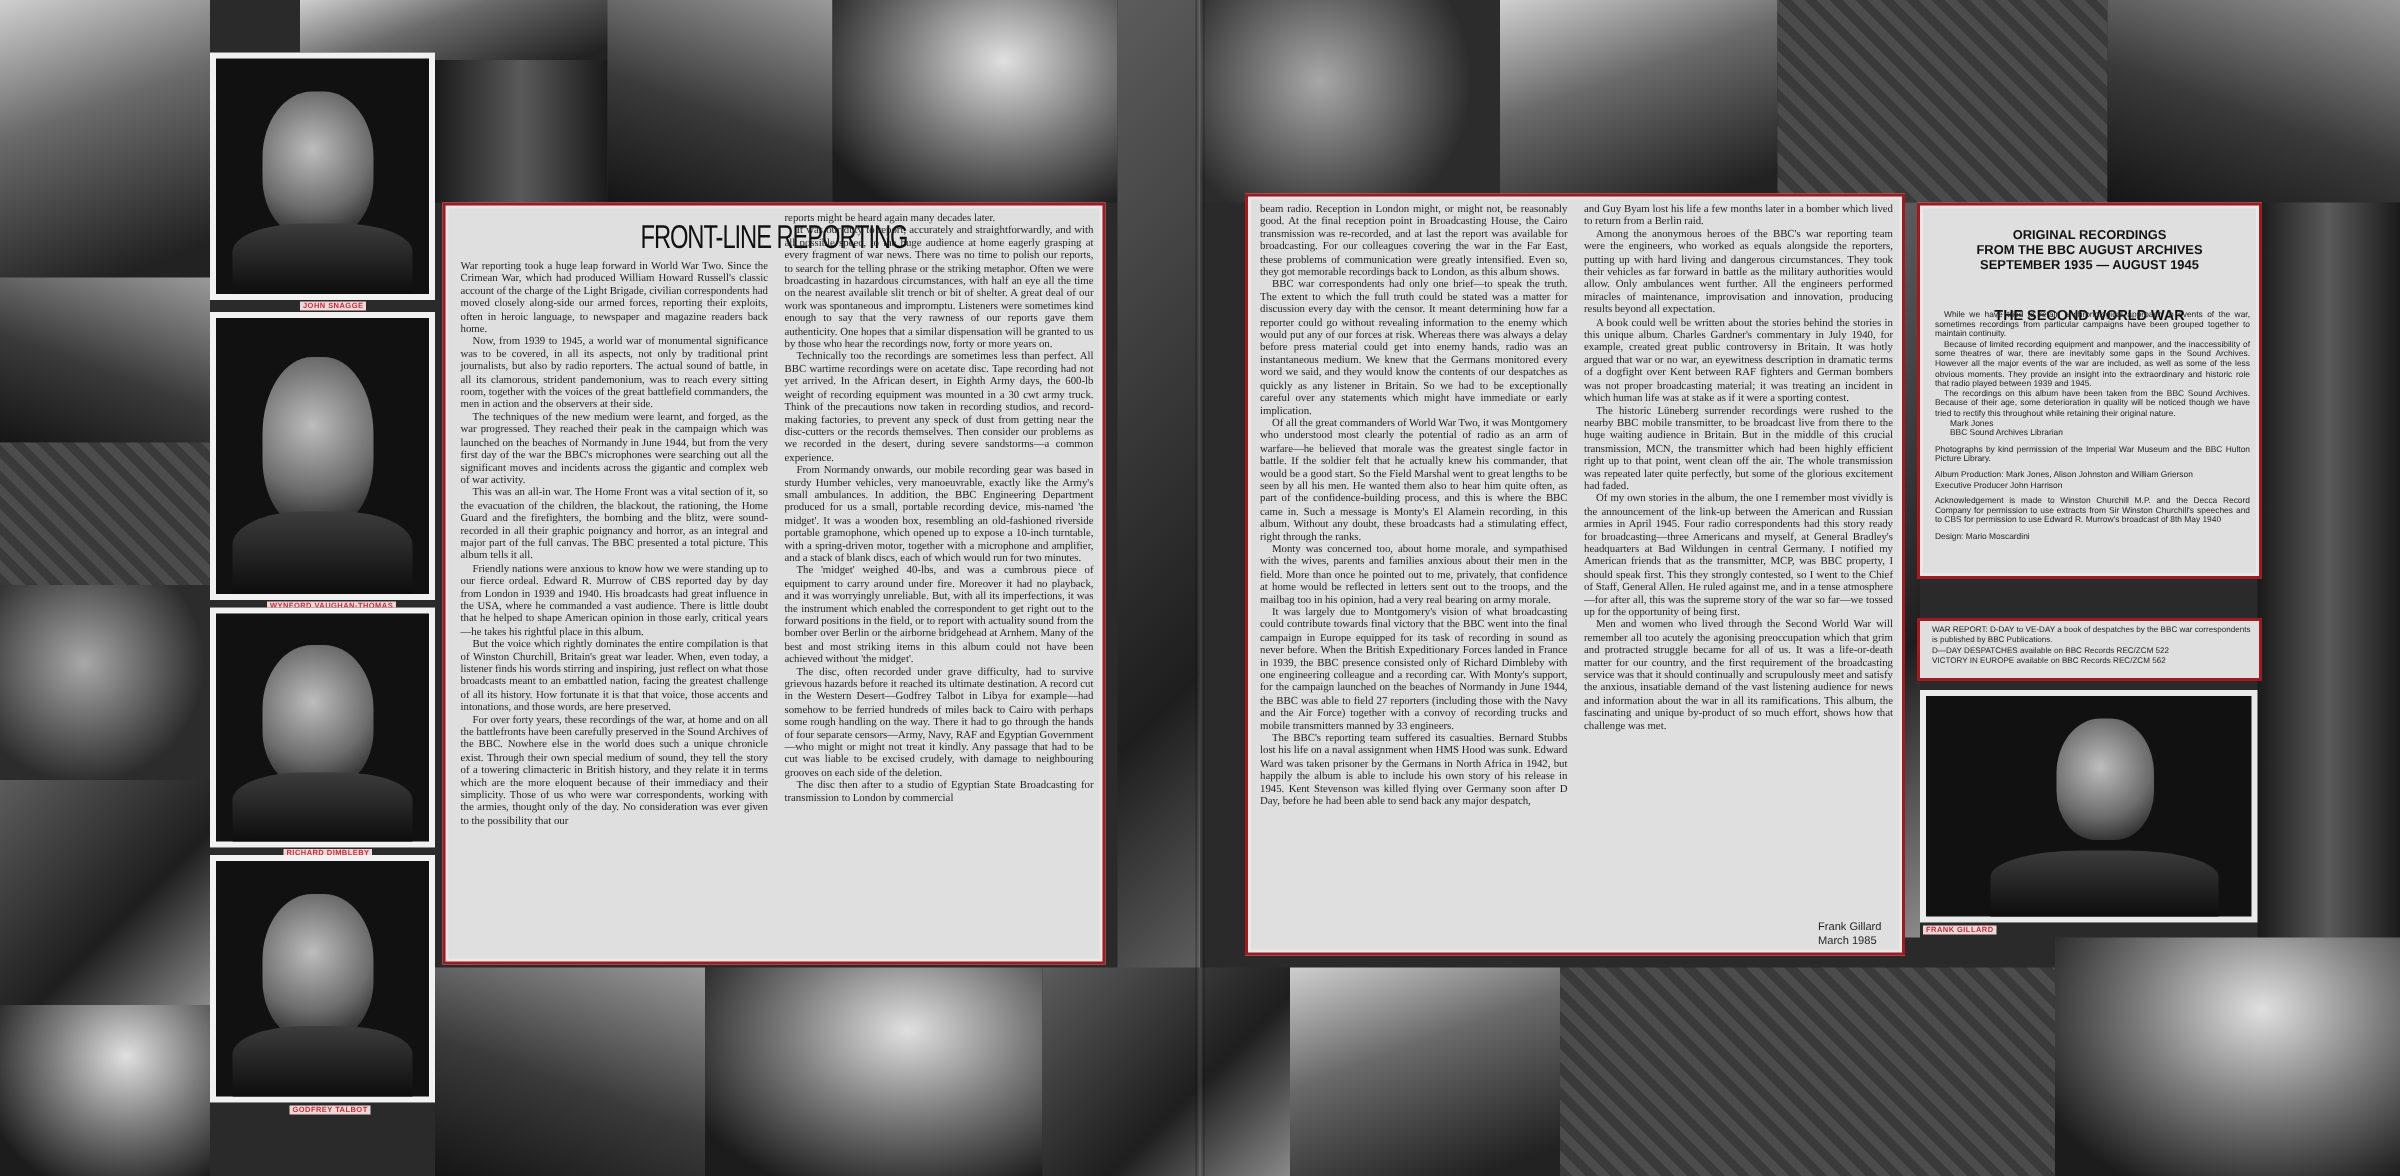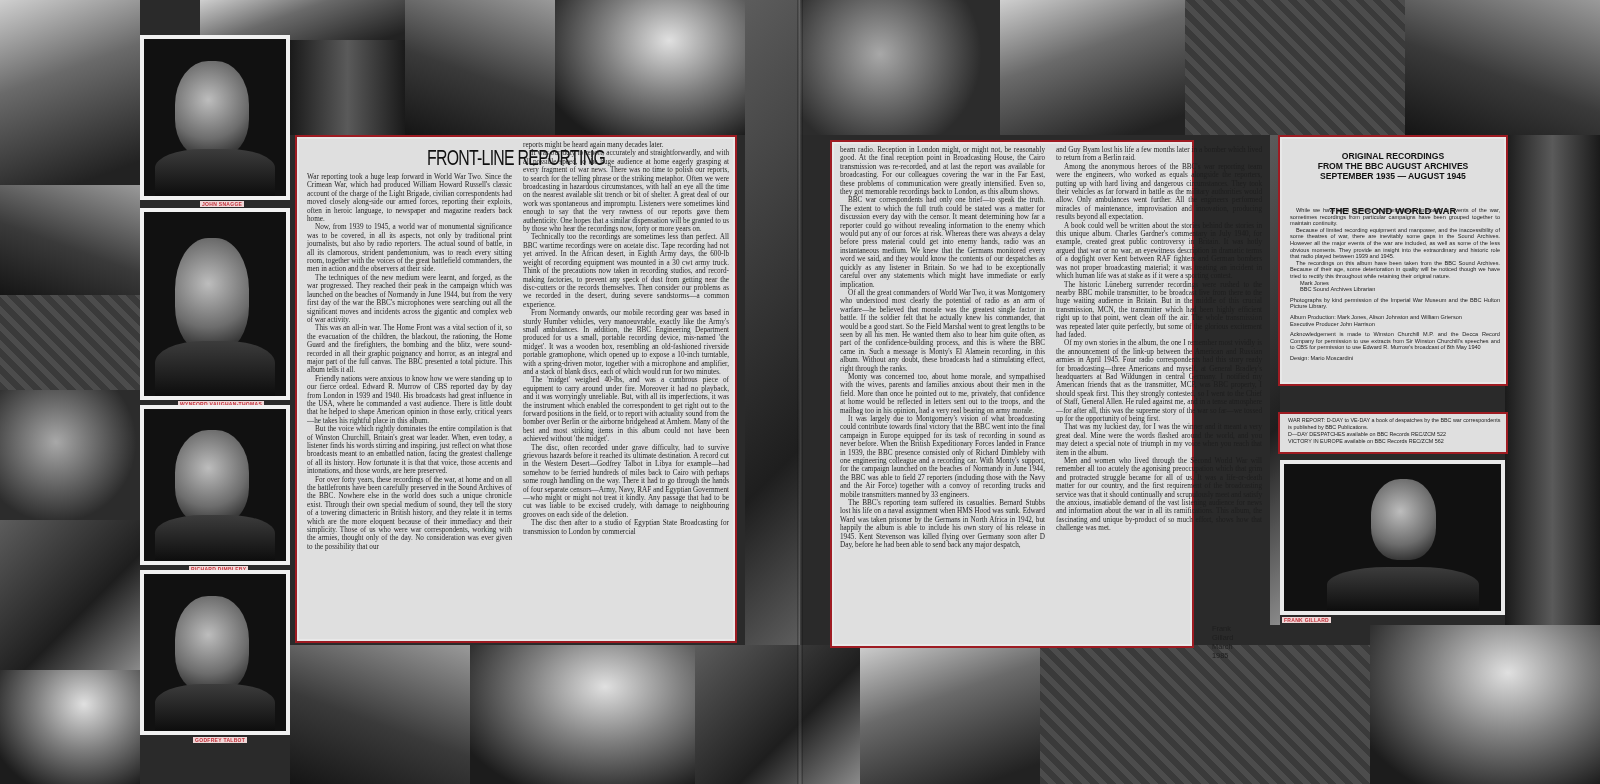--- a/index.html
+++ b/index.html
@@ -108,36 +108,35 @@
     <p class="first">reports might be heard again many decades later.</p>
     <p>It was our duty to report, accurately and straightforwardly, and with all possible speed, to the huge audience at home eagerly grasping at every fragment of war news. There was no time to polish our reports, to search for the telling phrase or the striking metaphor. Often we were broadcasting in hazardous circumstances, with half an eye all the time on the nearest available slit trench or bit of shelter. A great deal of our work was spontaneous and impromptu. Listeners were sometimes kind enough to say that the very rawness of our reports gave them authenticity. One hopes that a similar dispensation will be granted to us by those who hear the recordings now, forty or more years on.</p>
     <p>Technically too the recordings are sometimes less than perfect. All BBC wartime recordings were on acetate disc. Tape recording had not yet arrived. In the African desert, in Eighth Army days, the 600-lb weight of recording equipment was mounted in a 30 cwt army truck. Think of the precautions now taken in recording studios, and record-making factories, to prevent any speck of dust from getting near the disc-cutters or the records themselves. Then consider our problems as we recorded in the desert, during severe sandstorms—a common experience.</p>
     <p>From Normandy onwards, our mobile recording gear was based in sturdy Humber vehicles, very manoeuvrable, exactly like the Army's small ambulances. In addition, the BBC Engineering Department produced for us a small, portable recording device, mis-named 'the midget'. It was a wooden box, resembling an old-fashioned riverside portable gramophone, which opened up to expose a 10-inch turntable, with a spring-driven motor, together with a microphone and amplifier, and a stack of blank discs, each of which would run for two minutes.</p>
     <p>The 'midget' weighed 40-lbs, and was a cumbrous piece of equipment to carry around under fire. Moreover it had no playback, and it was worryingly unreliable. But, with all its imperfections, it was the instrument which enabled the correspondent to get right out to the forward positions in the field, or to report with actuality sound from the bomber over Berlin or the airborne bridgehead at Arnhem. Many of the best and most striking items in this album could not have been achieved without 'the midget'.</p>
     <p>The disc, often recorded under grave difficulty, had to survive grievous hazards before it reached its ultimate destination. A record cut in the Western Desert—Godfrey Talbot in Libya for example—had somehow to be ferried hundreds of miles back to Cairo with perhaps some rough handling on the way. There it had to go through the hands of four separate censors—Army, Navy, RAF and Egyptian Government—who might or might not treat it kindly. Any passage that had to be cut was liable to be excised crudely, with damage to neighbouring grooves on each side of the deletion.</p>
     <p>The disc then after to a studio of Egyptian State Broadcasting for transmission to London by commercial</p>
   </div>
 </div>
 
-<div class="panel" style="left:830px;top:140px;width:364px;height:508px;">
+<div class="panel" style="left:830px;top:129px;width:440px;height:508px;">
   <div class="col" style="left:8px;top:4px;width:205px;">
     <p class="first">beam radio. Reception in London might, or might not, be reasonably good. At the final reception point in Broadcasting House, the Cairo transmission was re-recorded, and at last the report was available for broadcasting. For our colleagues covering the war in the Far East, these problems of communication were greatly intensified. Even so, they got memorable recordings back to London, as this album shows.</p>
     <p>BBC war correspondents had only one brief—to speak the truth. The extent to which the full truth could be stated was a matter for discussion every day with the censor. It meant determining how far a reporter could go without revealing information to the enemy which would put any of our forces at risk. Whereas there was always a delay before press material could get into enemy hands, radio was an instantaneous medium. We knew that the Germans monitored every word we said, and they would know the contents of our despatches as quickly as any listener in Britain. So we had to be exceptionally careful over any statements which might have immediate or early implication.</p>
     <p>Of all the great commanders of World War Two, it was Montgomery who understood most clearly the potential of radio as an arm of warfare—he believed that morale was the greatest single factor in battle. If the soldier felt that he actually knew his commander, that would be a good start. So the Field Marshal went to great lengths to be seen by all his men. He wanted them also to hear him quite often, as part of the confidence-building process, and this is where the BBC came in. Such a message is Monty's El Alamein recording, in this album. Without any doubt, these broadcasts had a stimulating effect, right through the ranks.</p>
     <p>Monty was concerned too, about home morale, and sympathised with the wives, parents and families anxious about their men in the field. More than once he pointed out to me, privately, that confidence at home would be reflected in letters sent out to the troops, and the mailbag too in his opinion, had a very real bearing on army morale.</p>
     <p>It was largely due to Montgomery's vision of what broadcasting could contribute towards final victory that the BBC went into the final campaign in Europe equipped for its task of recording in sound as never before. When the British Expeditionary Forces landed in France in 1939, the BBC presence consisted only of Richard Dimbleby with one engineering colleague and a recording car. With Monty's support, for the campaign launched on the beaches of Normandy in June 1944, the BBC was able to field 27 reporters (including those with the Navy and the Air Force) together with a convoy of recording trucks and mobile transmitters manned by 33 engineers.</p>
     <p>The BBC's reporting team suffered its casualties. Bernard Stubbs lost his life on a naval assignment when HMS Hood was sunk. Edward Ward was taken prisoner by the Germans in North Africa in 1942, but happily the album is able to include his own story of his release in 1945. Kent Stevenson was killed flying over Germany soon after D Day, before he had been able to send back any major despatch,</p>
   </div>
   <div class="col" style="left:224px;top:4px;width:206px;">
     <p class="first">and Guy Byam lost his life a few months later in a bomber which lived to return from a Berlin raid.</p>
     <p>Among the anonymous heroes of the BBC's war reporting team were the engineers, who worked as equals alongside the reporters, putting up with hard living and dangerous circumstances. They took their vehicles as far forward in battle as the military authorities would allow. Only ambulances went further. All the engineers performed miracles of maintenance, improvisation and innovation, producing results beyond all expectation.</p>
     <p>A book could well be written about the stories behind the stories in this unique album. Charles Gardner's commentary in July 1940, for example, created great public controversy in Britain. It was hotly argued that war or no war, an eyewitness description in dramatic terms of a dogfight over Kent between RAF fighters and German bombers was not proper broadcasting material; it was treating an incident in which human life was at stake as if it were a sporting contest.</p>
     <p>The historic Lüneberg surrender recordings were rushed to the nearby BBC mobile transmitter, to be broadcast live from there to the huge waiting audience in Britain. But in the middle of this crucial transmission, MCN, the transmitter which had been highly efficient right up to that point, went clean off the air. The whole transmission was repeated later quite perfectly, but some of the glorious excitement had faded.</p>
     <p>Of my own stories in the album, the one I remember most vividly is the announcement of the link-up between the American and Russian armies in April 1945. Four radio correspondents had this story ready for broadcasting—three Americans and myself, at General Bradley's headquarters at Bad Wildungen in central Germany. I notified my American friends that as the transmitter, MCP, was BBC property, I should speak first. This they strongly contested, so I went to the Chief of Staff, General Allen. He ruled against me, and in a tense atmosphere—for after all, this was the supreme story of the war so far—we tossed up for the opportunity of being first.</p>
-    <p>That was my luckiest day, for I was the winner and it meant a very great deal. Mine were the words flashed around the world, and you may detect a special note of triumph in my voice when you reach that item in the album.</p>
     <p>Men and women who lived through the Second World War will remember all too acutely the agonising preoccupation which that grim and protracted struggle became for all of us. It was a life-or-death matter for our country, and the first requirement of the broadcasting service was that it should continually and scrupulously meet and satisfy the anxious, insatiable demand of the vast listening audience for news and information about the war in all its ramifications. This album, the fascinating and unique by-product of so much effort, shows how that challenge was met.</p>
   </div>
   <div class="sig" style="left:380px;top:482px;">
     <div>Frank Gillard</div>
     <div>March 1985</div>
   </div>
 </div>
 
 <div class="panel right-panel" style="left:1278px;top:135px;width:230px;height:251px;">
   <div class="h" style="top:14px;">

